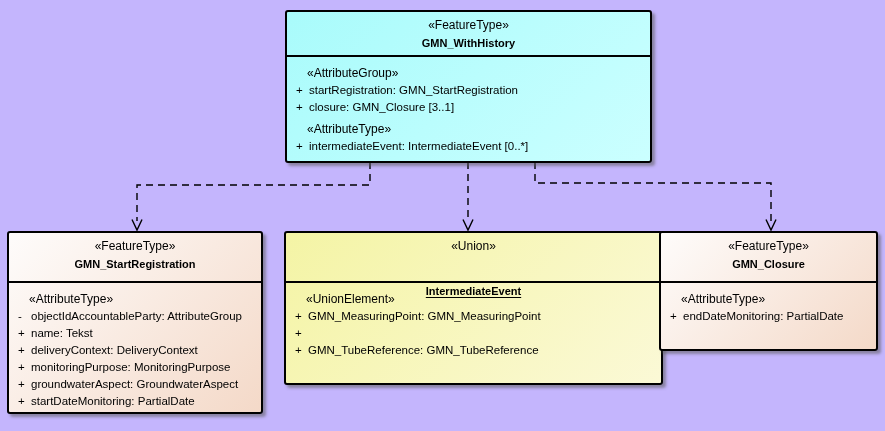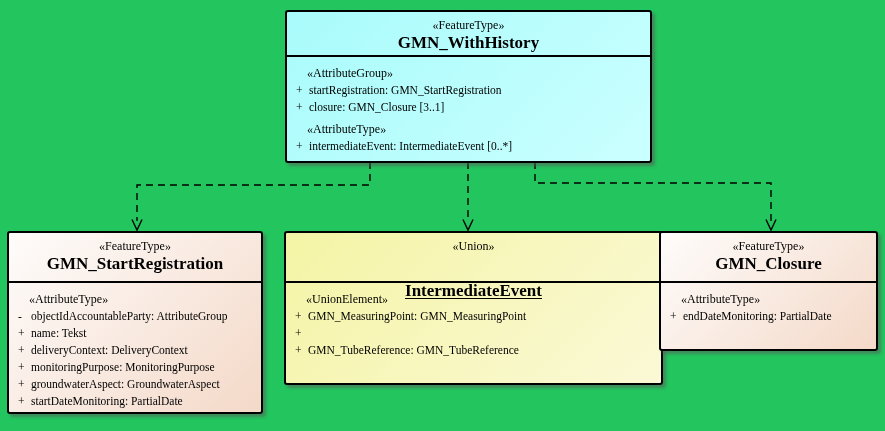--- a/index.html
+++ b/index.html
@@ -1,43 +1,43 @@
 <!DOCTYPE html>
 <html><head>
 <meta charset="utf-8">
 <style>
   html, body { margin: 0; padding: 0; background: #ffffff; }
   #canvas {
     position: relative;
     width: 885px;
     height: 431px;
-    background: #22c55e;
+    background: #c4b5fd;
     overflow: hidden;
-    font-family: Liberation Serif, serif;
+    font-family: Liberation Sans, sans-serif;
     color: #000000;
   }
   .uml-box {
     position: absolute;
     border: 2px solid #000000;
     border-radius: 3px;
     box-shadow: 3px 3px 3px rgba(90,90,90,0.55);
     box-sizing: border-box;
     display: flex;
     flex-direction: column;
     overflow: hidden;
   }
   .box-header {
     border-bottom: 2px solid #000000;
     text-align: center;
     padding-top: 6px;
     box-sizing: border-box;
     flex: none;
   }
   .stereotype { font-size: 12px; line-height: 14px; }
-  .box-name   { font-size: 17px; font-weight: bold; line-height: 16px; margin-top: 3px; white-space: nowrap; }
+  .box-name   { font-size: 11px; font-weight: bold; line-height: 16px; margin-top: 3px; white-space: nowrap; }
   .box-name.underline { text-decoration: underline; text-underline-offset: 2px; margin-top: 30px; }
   .box-body {
     flex: 1;
     padding: 6px 0 0 0;
     box-sizing: border-box;
     overflow: hidden;
   }
   .attr-heading {
     font-size: 12px;
     line-height: 16px;

